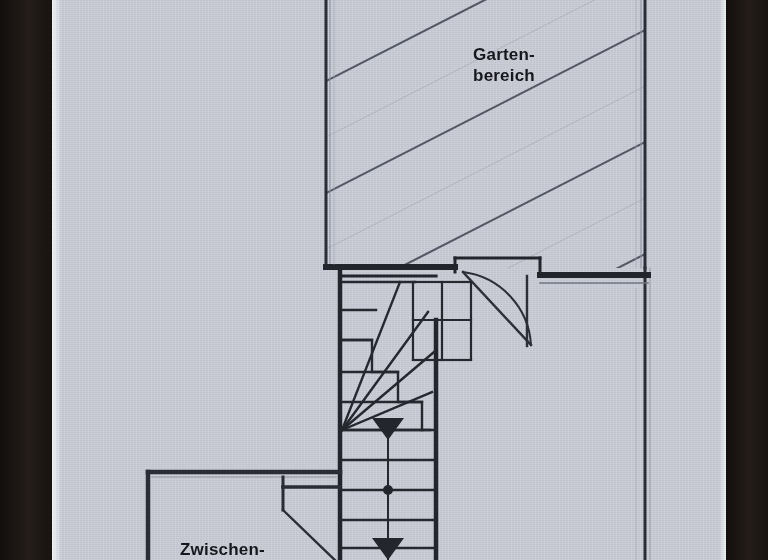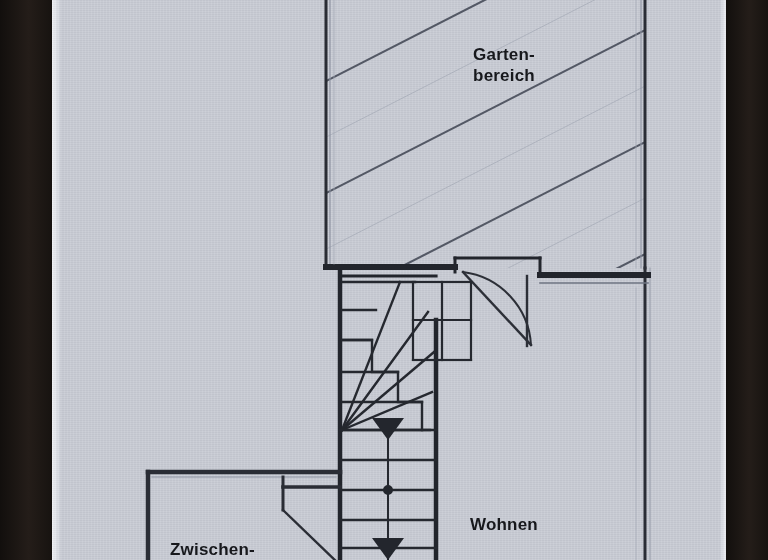--- a/index.html
+++ b/index.html
@@ -75,21 +75,21 @@
     font-weight: bold;
     font-size: 17px;
     letter-spacing: .2px;
     line-height: 21px;
     text-align: center;
     white-space: pre;
     text-shadow: 0 0 1px rgba(200,205,215,.9);
   }
   #label-garten   { left: 444px; top: 44px;  width: 120px; }
   #label-wohnen   { left: 470px; top: 514px; width: 150px; text-align: left; }
-  #label-zwischen { left: 170px; top: 539px; width: 170px; text-align: left; }
+  #label-zwischen { left: 180px; top: 539px; width: 170px; text-align: left; }
 </style>
 </head>
 <body>
 
 <div id="plan-root">
 
   <div class="page-margin left"></div>
   <div class="page-margin right"></div>
 
   <div class="sheet">
@@ -219,17 +219,16 @@
         <line x1="636" y1="288" x2="636" y2="560"></line>
         <line x1="334" y1="0" x2="334" y2="264"></line>
       </g>
 
     </g>
   </svg>
 
   <div class="room-label" id="label-garten">Garten-
 bereich</div>
 
-  <div class="room-label" id="label-wohnen">Wohnen</div>
 
   <div class="room-label" id="label-zwischen">Zwischen-</div>
 
 </div>
 
 </body></html>

